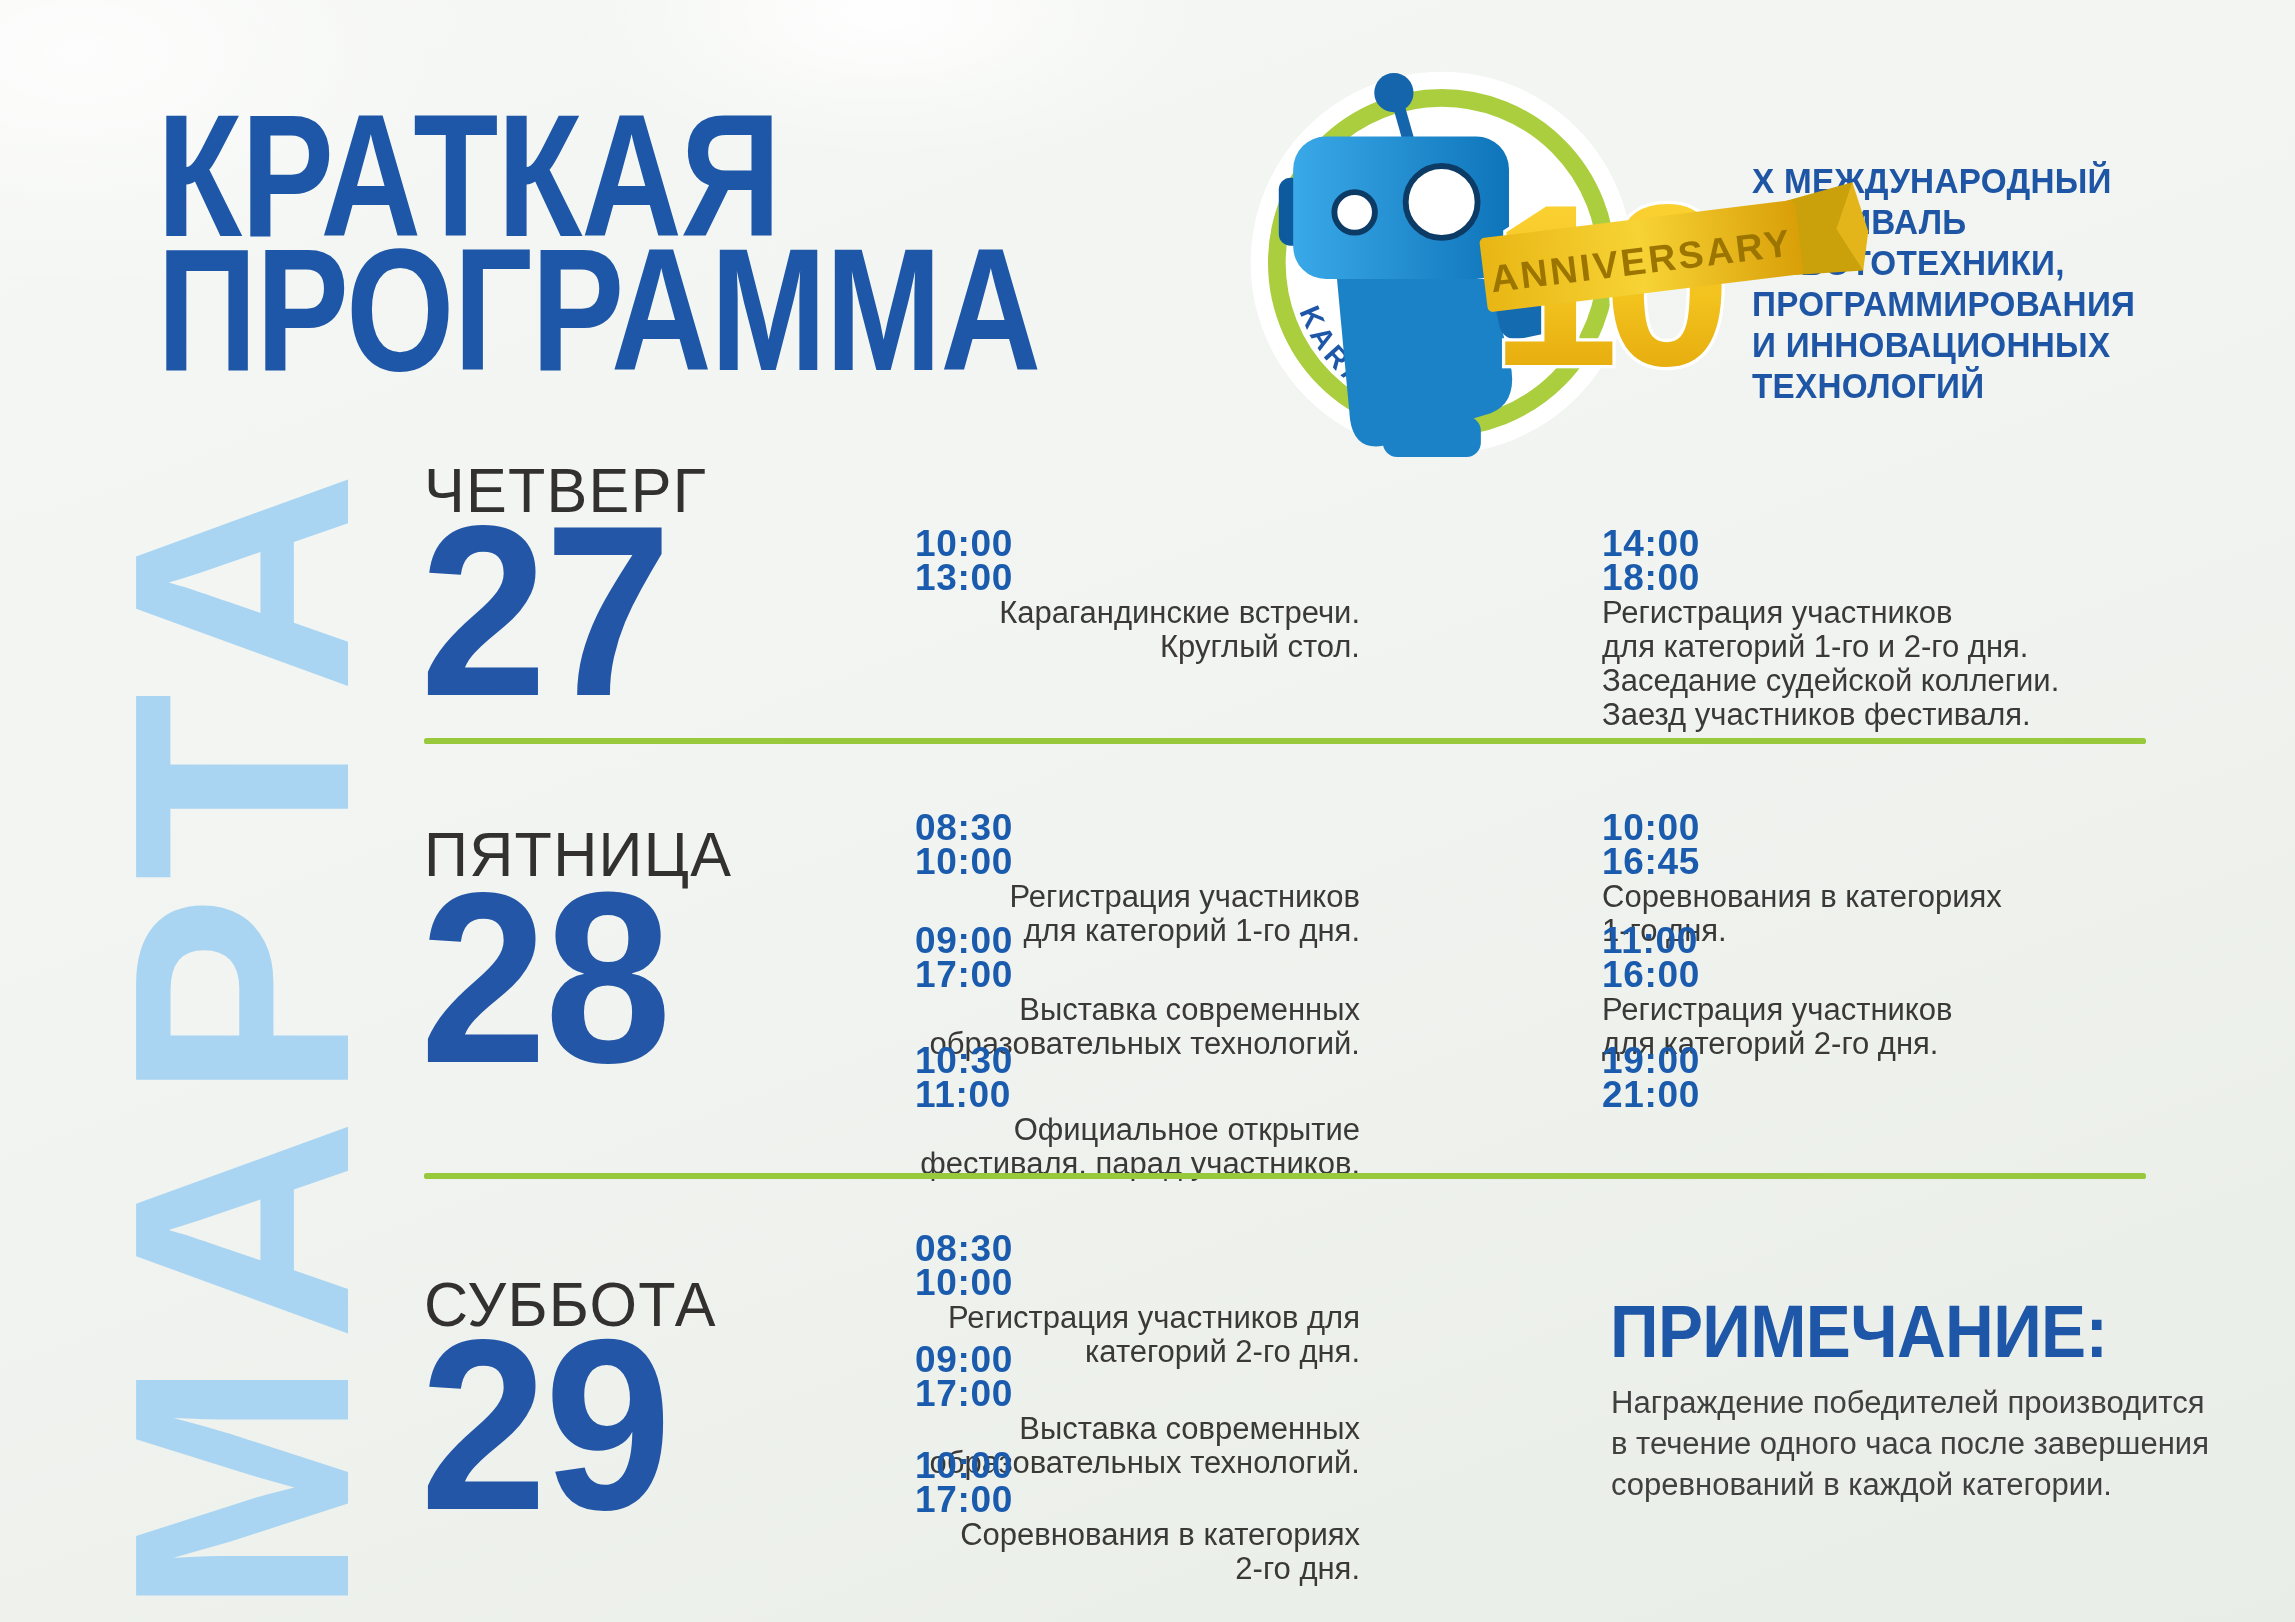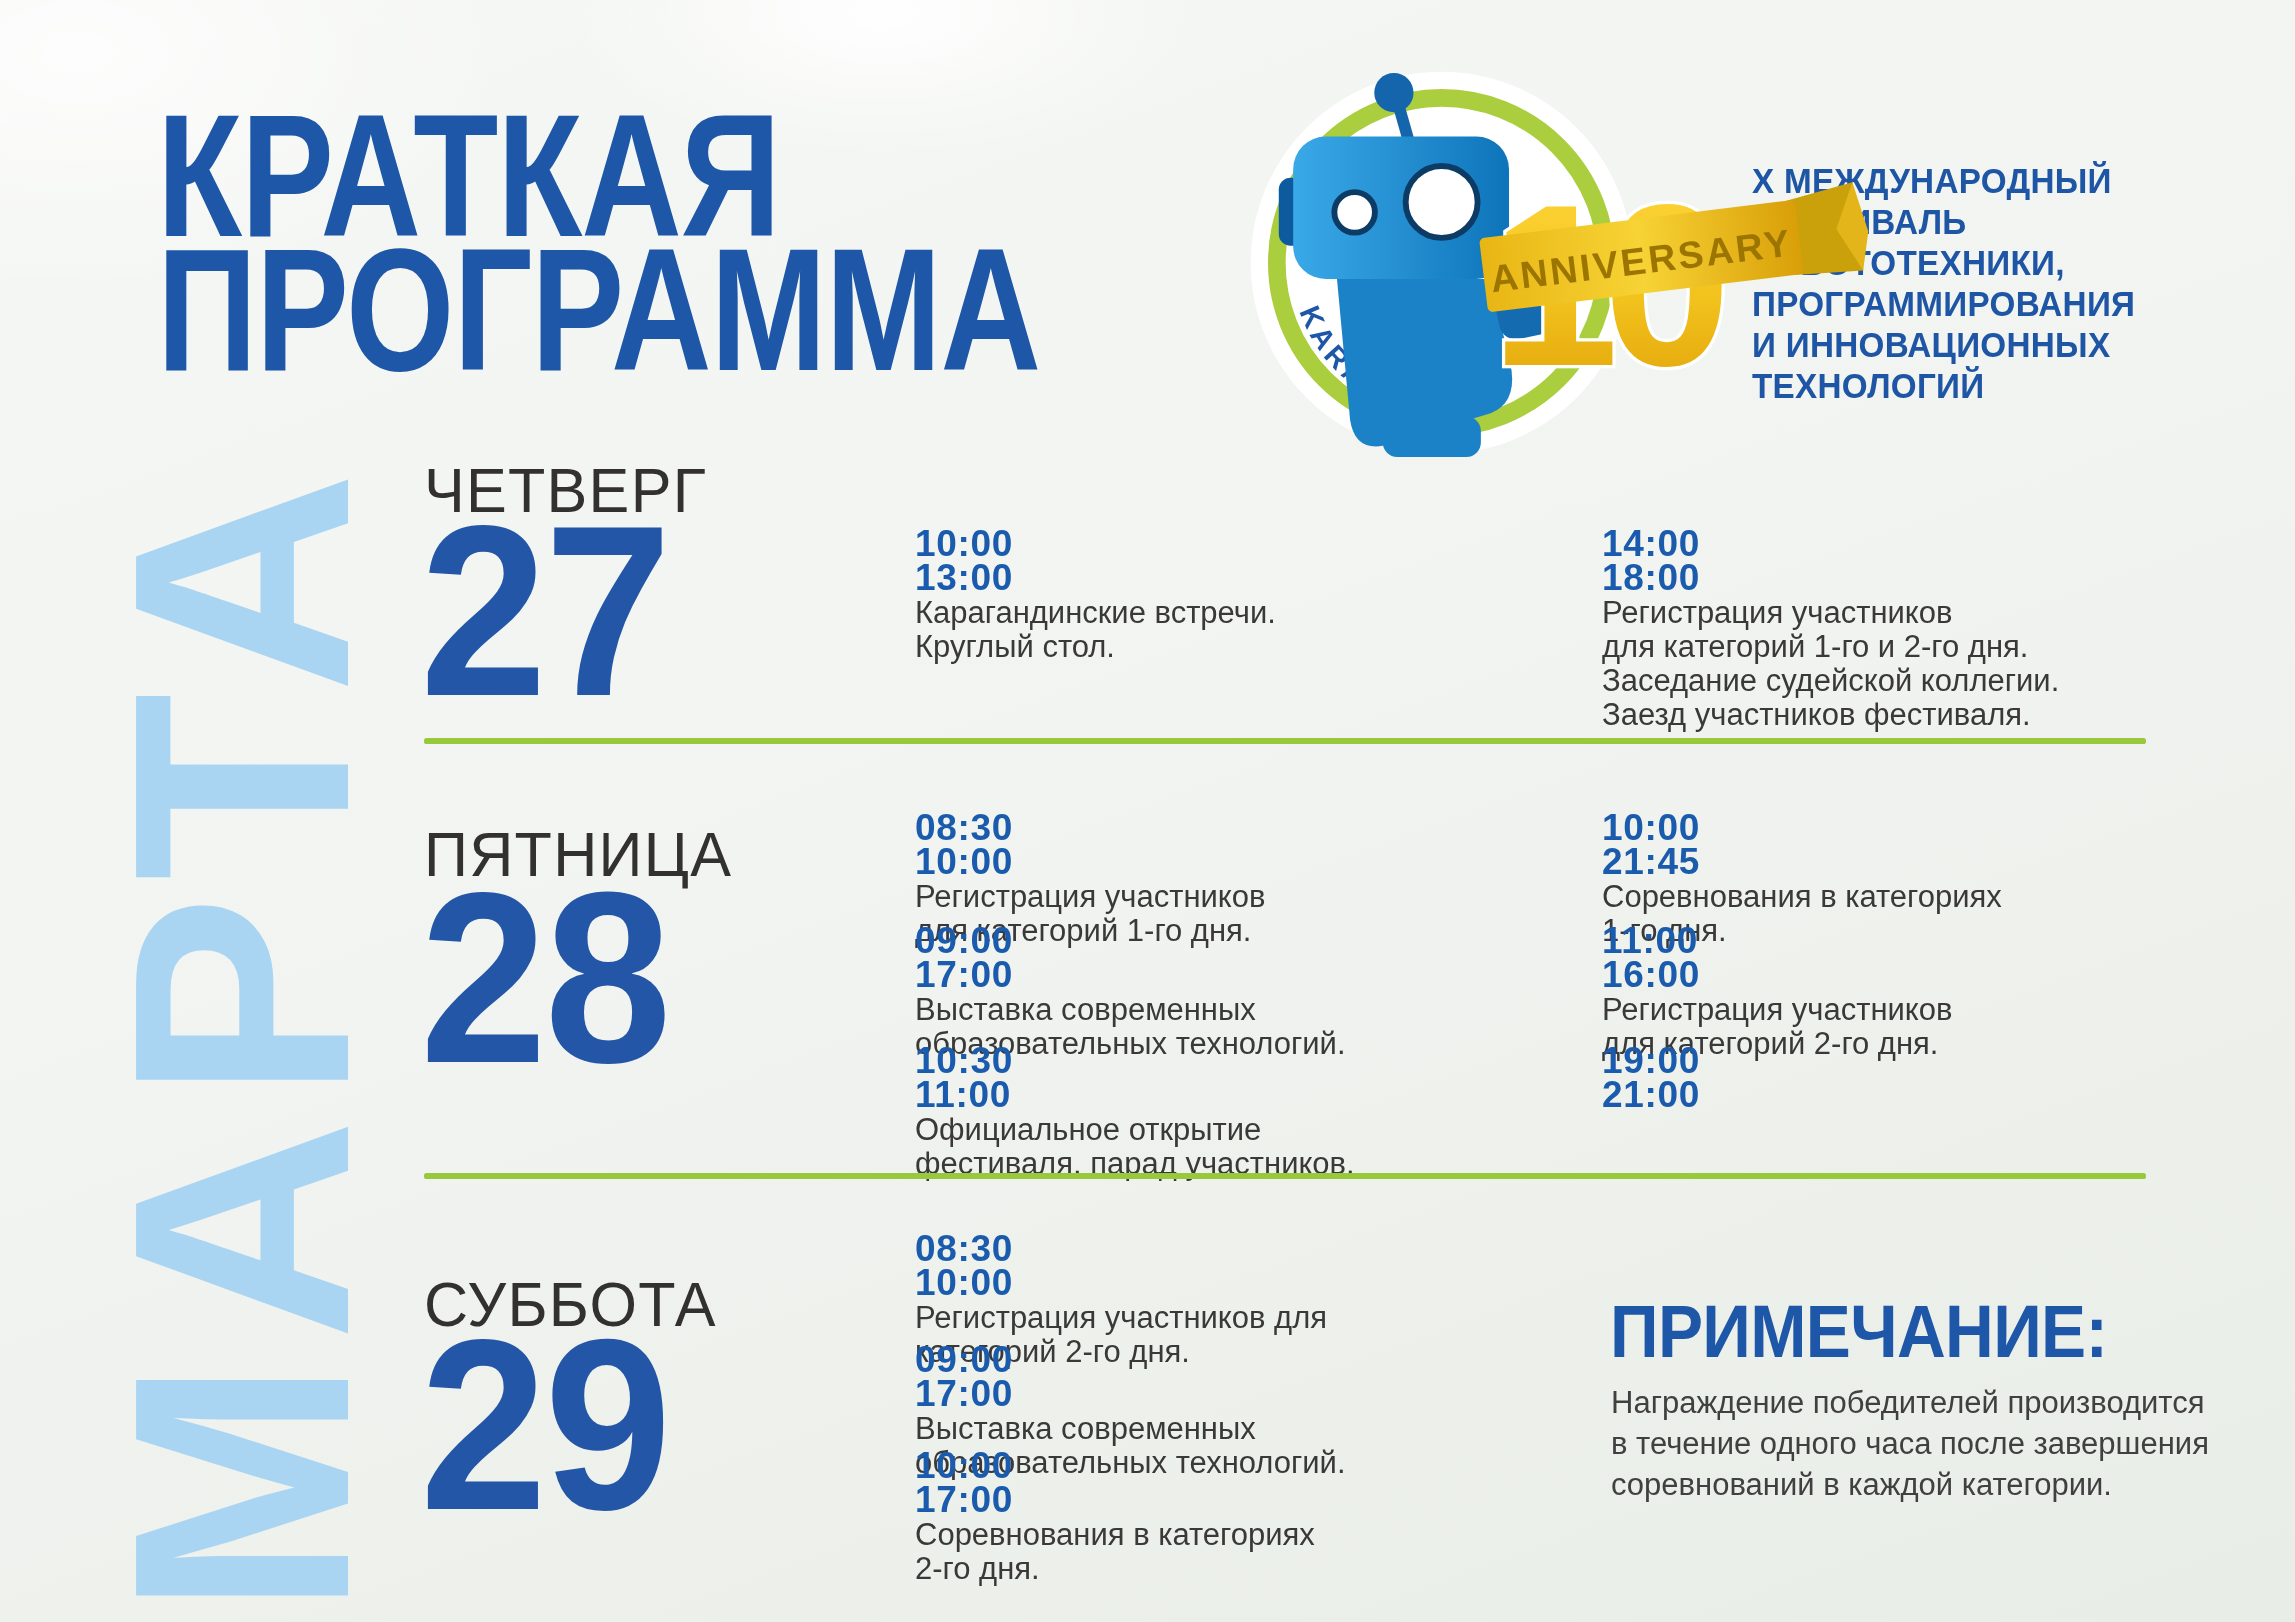--- a/index.html
+++ b/index.html
@@ -63,21 +63,21 @@
     display:flex;flex-direction:column;
   }
   .evt.leftcol{left:915px;}
   .evt.rightcol{left:1602px;}
   .evt.leftcol .t{width:147px;}
   .evt.rightcol .t{width:165px;}
   .evt .d{
     font-weight:500;font-size:31px;line-height:34px;
     color:#3a3937;white-space:pre-line;padding-top:1.3px;
   }
-  .evt.leftcol .d{width:445px;}
+  .evt.leftcol .d{width:445px;text-align:right;}
   .evt.rightcol .d{width:458px;}
 
   
   .divider{
     left:424px;width:1722px;height:5.9px;
     background:#98c93c;border-radius:2.6px;
   }
 
   
   .note-head{
@@ -216,21 +216,21 @@
     <span>10:30</span>
     <span>11:00</span>
   </div>
   <div class="d">Официальное открытие
 фестиваля, парад участников.</div>
 </div>
 
 <div class="evt rightcol" style="top:811px">
   <div class="t">
     <span>10:00</span>
-    <span>21:45</span>
+    <span>16:45</span>
   </div>
   <div class="d">Соревнования в категориях
 1-го дня.</div>
 </div>
 <div class="evt rightcol" style="top:924px">
   <div class="t">
     <span>11:00</span>
     <span>16:00</span>
   </div>
   <div class="d">Регистрация участников

